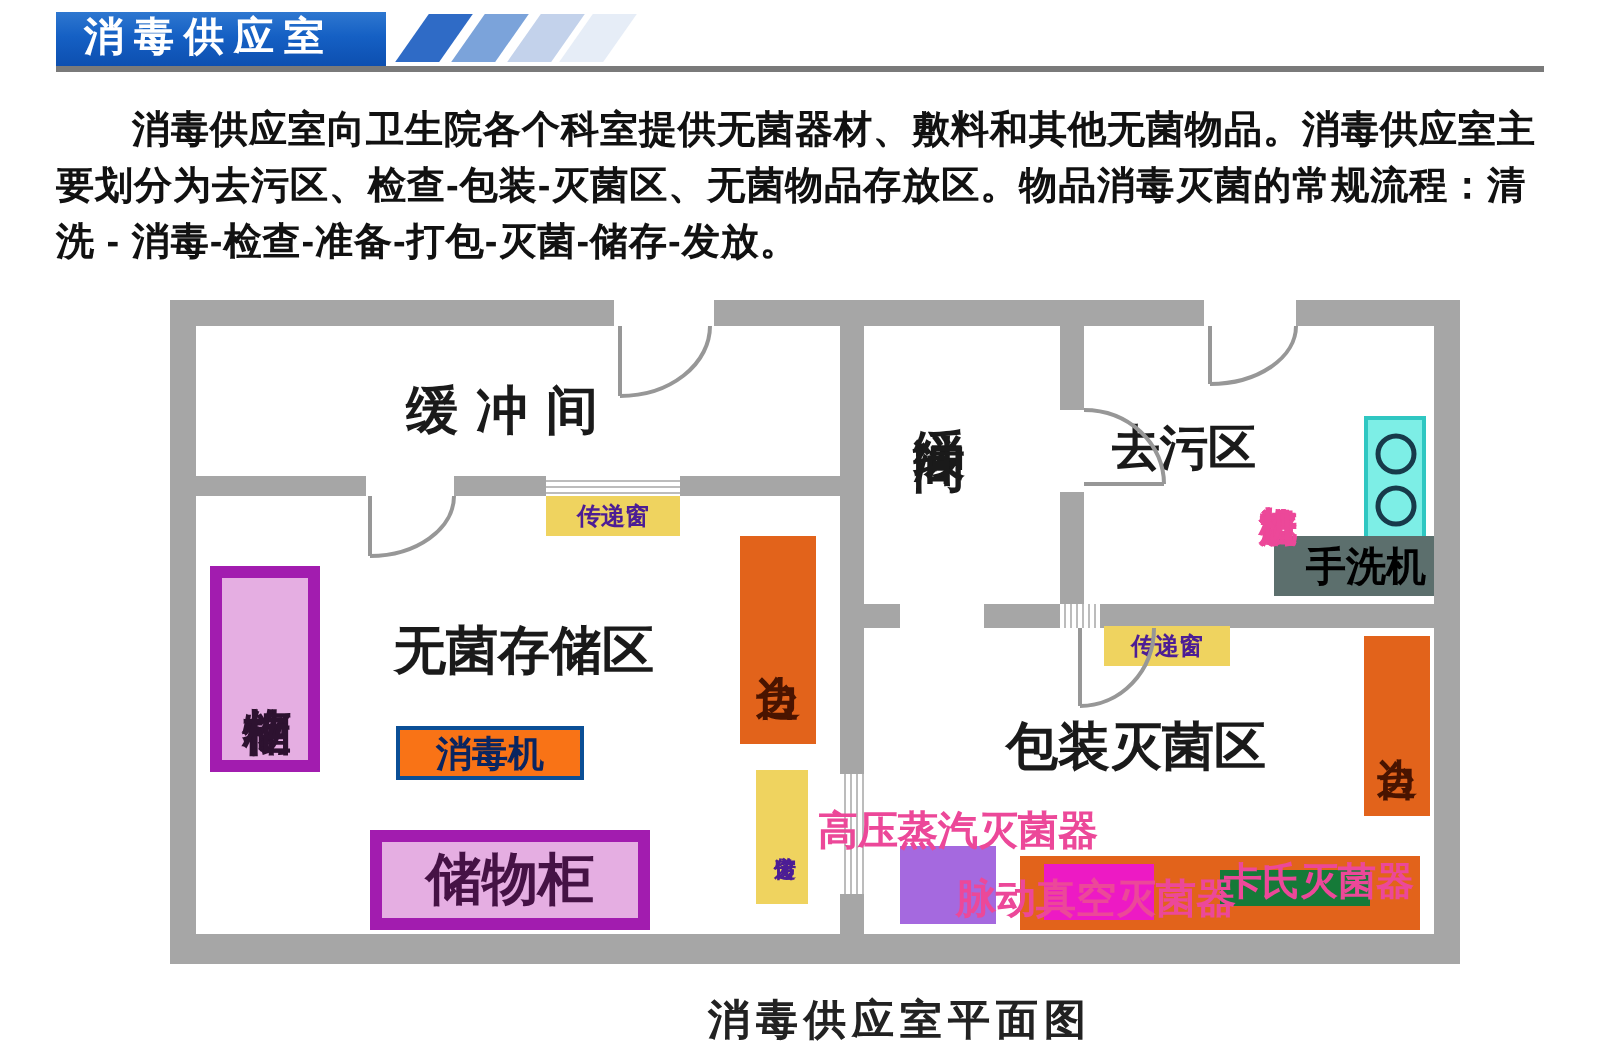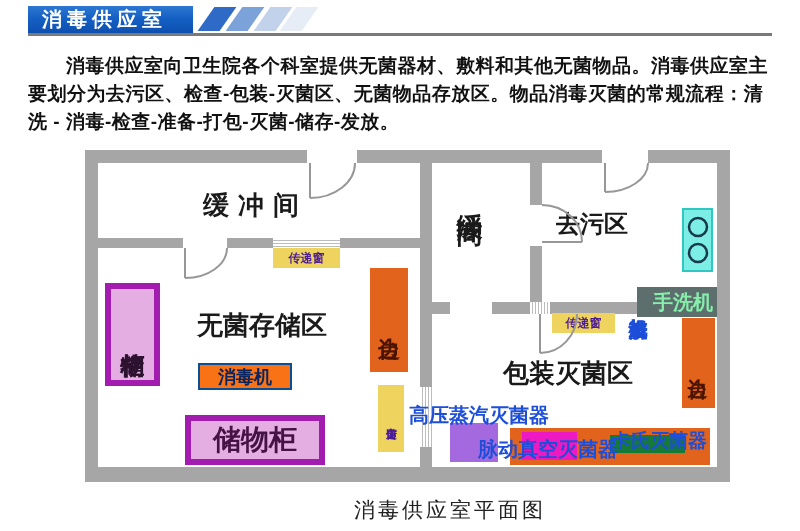--- a/index.html
+++ b/index.html
@@ -17,46 +17,46 @@
   .stripe.s3{left:262px;background:#c3d2eb;}
   .stripe.s4{left:288px;background:#e6edf7;}
   .rule{position:absolute;left:28px;top:33px;width:744px;height:3px;background:#7a7a7a;}
 
   
   .intro{position:absolute;left:28px;top:52px;width:746px;
     font-size:19px;font-weight:bold;line-height:28px;text-indent:2em;
     letter-spacing:0.5px;color:#111;}
 
   
-  .plan{position:absolute;left:85px;top:150px;width:645px;height:332px;background:#fff;text-align:center;}
+  .plan{position:absolute;left:85px;top:150px;width:645px;height:332px;background:#fff;}
   .wall{position:absolute;background:#a6a6a6;}
   .win{position:absolute;}
   .win.h{background:repeating-linear-gradient(180deg,#ffffff 0 2px,#bcbcbc 2px 3px);}
   .win.v{background:repeating-linear-gradient(90deg,#ffffff 0 2px,#bcbcbc 2px 3px);}
   .doors{position:absolute;left:0;top:0;pointer-events:none;z-index:6;}
 
   .roomlabel{position:absolute;font-weight:bold;color:#1a1a1a;z-index:4;white-space:nowrap;}
   .vtext{writing-mode:vertical-rl;text-orientation:upright;white-space:nowrap;}
 
   .box{position:absolute;box-sizing:border-box;z-index:3;display:flex;
        align-items:center;justify-content:center;font-weight:bold;white-space:nowrap;}
-  .lbl{position:absolute;z-index:5;font-weight:bold;white-space:nowrap;color:#1d4ed8;}
+  .lbl{position:absolute;z-index:5;font-weight:bold;white-space:nowrap;color:#ec4899;}
 
   .pink{background:#e5aee2;border:6px solid #a21caf;}
   .orange{background:#e2631b;}
   .yellow{background:#efd35f;color:#4c1d95;}
   .blue-box{background:#f97316;border:2px solid #0a4f96;color:#0a2560;}
   .cyan{background:#7deee6;border:2px solid #2fc7c2;}
-  .slate{background:#5c6f6d;color:#86efac;margin-top:19px;}
+  .slate{background:#5c6f6d;color:#000000;}
   .purple{background:#a569df;}
   .magenta{background:#ed1ac4;}
   .green{background:#157a38;}
 
   .caption{position:absolute;left:100px;top:496px;width:700px;text-align:center;
-    font-size:21px;font-weight:normal;letter-spacing:3px;color:#222;}
+    font-size:21px;font-weight:bold;letter-spacing:3px;color:#222;}
 </style>
 </head>
 <body>
 
 <div class="page">
 
   <div class="banner">消毒供应室</div>
   <div class="stripe s1"></div>
   <div class="stripe s2"></div>
   <div class="stripe s3"></div>

